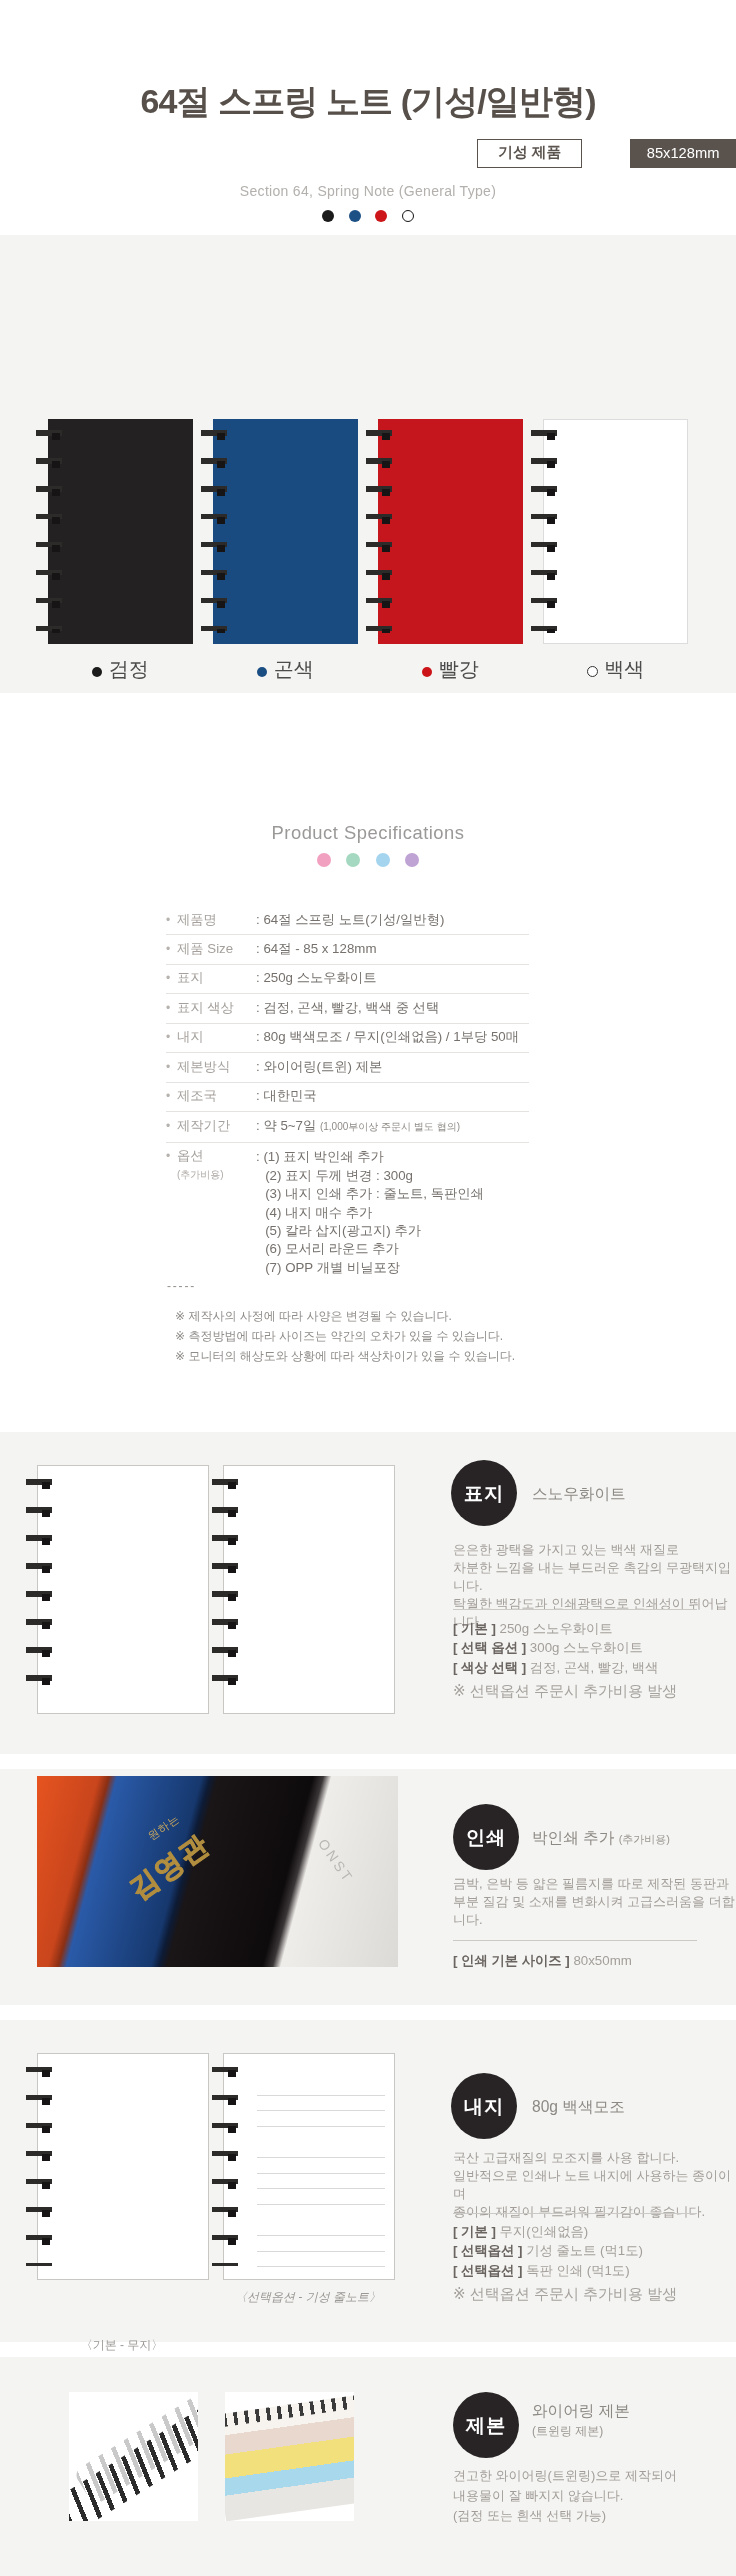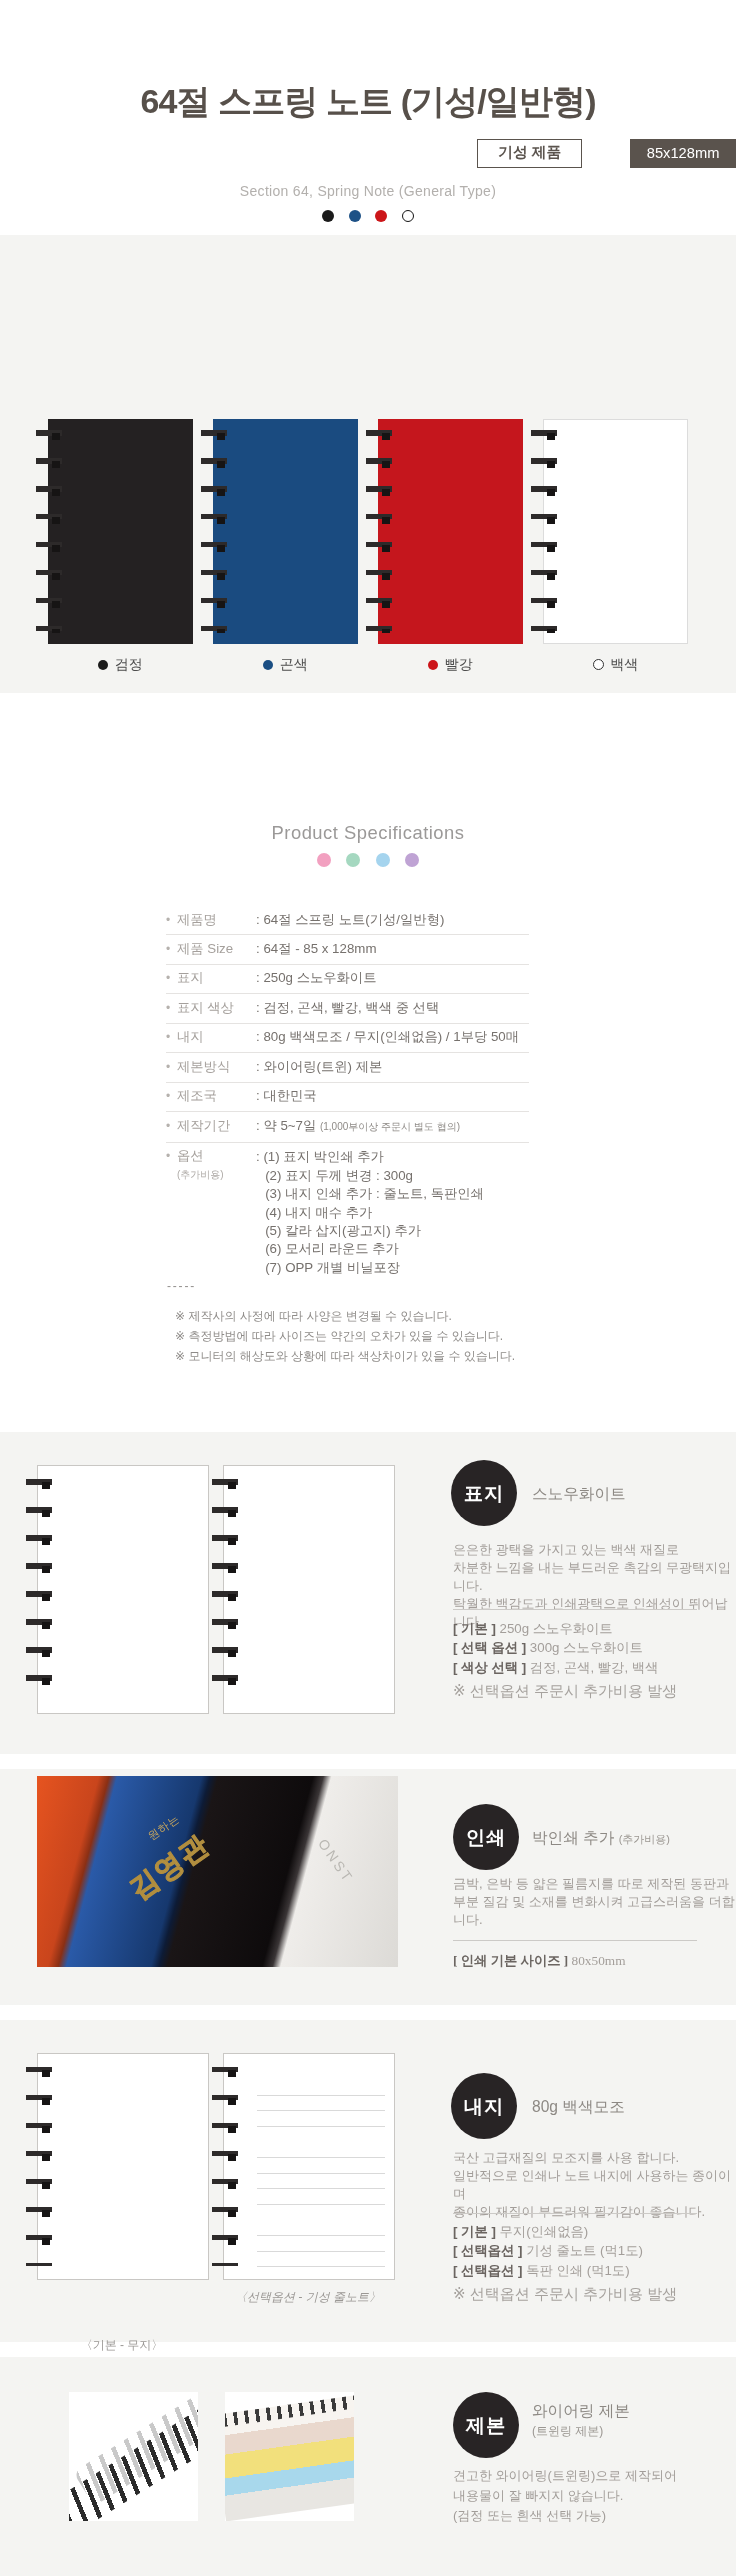--- a/index.html
+++ b/index.html
@@ -32,21 +32,21 @@
   .nb .cover{position:absolute;inset:0;}
   .nb-black .cover{background:#242122;}
   .nb-navy .cover{background:#1a4b80;}
   .nb-red .cover{background:#c5161d;}
   .nb-white .cover{background:#fff;border:0.9px solid #dcdcdc;}
   .coil{position:absolute;left:-12px;top:11px;bottom:11px;width:26px;z-index:2;
       background:repeating-linear-gradient(180deg,#2d2a2a 0 5.5px,rgba(0,0,0,0) 5.5px 28px);}
   .coil:after{content:"";position:absolute;left:15.6px;top:2.8px;bottom:0;width:8.3px;
       background:repeating-linear-gradient(180deg,#161414 0 7.4px,rgba(0,0,0,0) 7.4px 28px);}
   .label-row{position:absolute;top:421px;left:0;width:736px;display:flex;justify-content:center;gap:20px;}
-  .clabel{width:145px;text-align:center;font-size:14px;color:#4c4c4c;font-family:Liberation Serif, serif;}
+  .clabel{width:145px;text-align:center;font-size:20px;color:#4c4c4c;font-family:Liberation Serif, serif;}
   .cdot{display:inline-block;width:10px;height:10px;border-radius:50%;margin-right:6.4px;vertical-align:-0.9px;}
   .cdot.k{background:#1b1b1b;} .cdot.b{background:#1a4e83;} .cdot.r{background:#cc1418;}
   .cdot.w{background:#fff;border:1.4px solid #333;width:9.2px;height:9.2px;}
   
   .spec-head{position:absolute;top:822px;left:0;width:736px;text-align:center;
       font-size:18.4px;color:#9b9998;letter-spacing:0.5px;}
   .sdots{position:absolute;top:853px;left:0;width:736px;display:flex;justify-content:center;gap:15.6px;}
   .sdot{width:14px;height:14px;border-radius:50%;}
   .sdot.p{background:#f2a0c0;} .sdot.m{background:#a5d8c0;} .sdot.lb{background:#a5d4ee;} .sdot.v{background:#bfa3d4;}
   .spec-table{position:absolute;top:906px;left:166px;width:363px;}
@@ -243,21 +243,21 @@
       <span class="gold-l">김영관</span>
       <span class="gray-v">ONST</span>
     </div>
     <div class="f-badge" style="left:453px;top:35px;">인쇄</div>
     <div class="f-title" style="left:532px;top:59px;"><span>박인쇄 추가</span> <span class="tsmall">(추가비용)</span></div>
     <div class="f-desc" style="left:453px;top:106px;">
       <div>금박, 은박 등 얇은 필름지를 따로 제작된 동판과</div>
       <div>부분 질감 및 소재를 변화시켜 고급스러움을 더합니다.</div>
     </div>
     <div class="f-hr" style="left:453px;top:171px;"></div>
-    <div class="f-opts" style="left:453px;top:182px;font-family:Liberation Serif, serif;">
+    <div class="f-opts" style="left:453px;top:182px;">
       <div><span class="k">[ 인쇄 기본 사이즈 ]</span> <span class="v">80x50mm</span></div>
     </div>
   </div>
 
   <div class="band sec-paper">
     <div class="wnb" style="left:37px;top:33px;height:225px;">
         <div class="coil"></div>
       </div>
     <div class="wnb" style="left:223px;top:33px;height:225px;">
         <div class="coil"></div>

